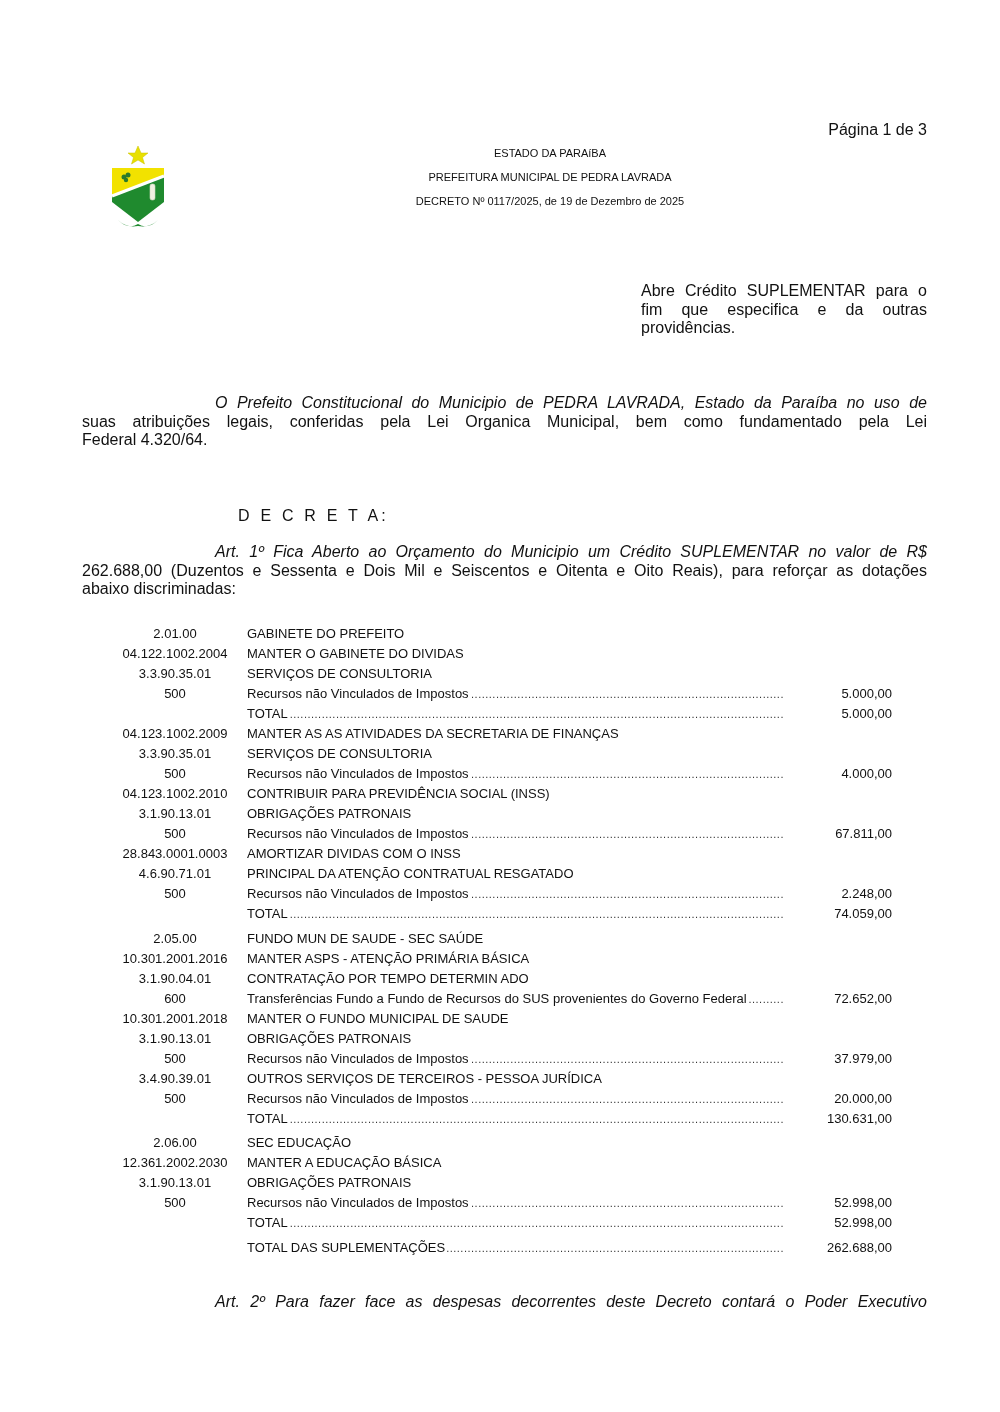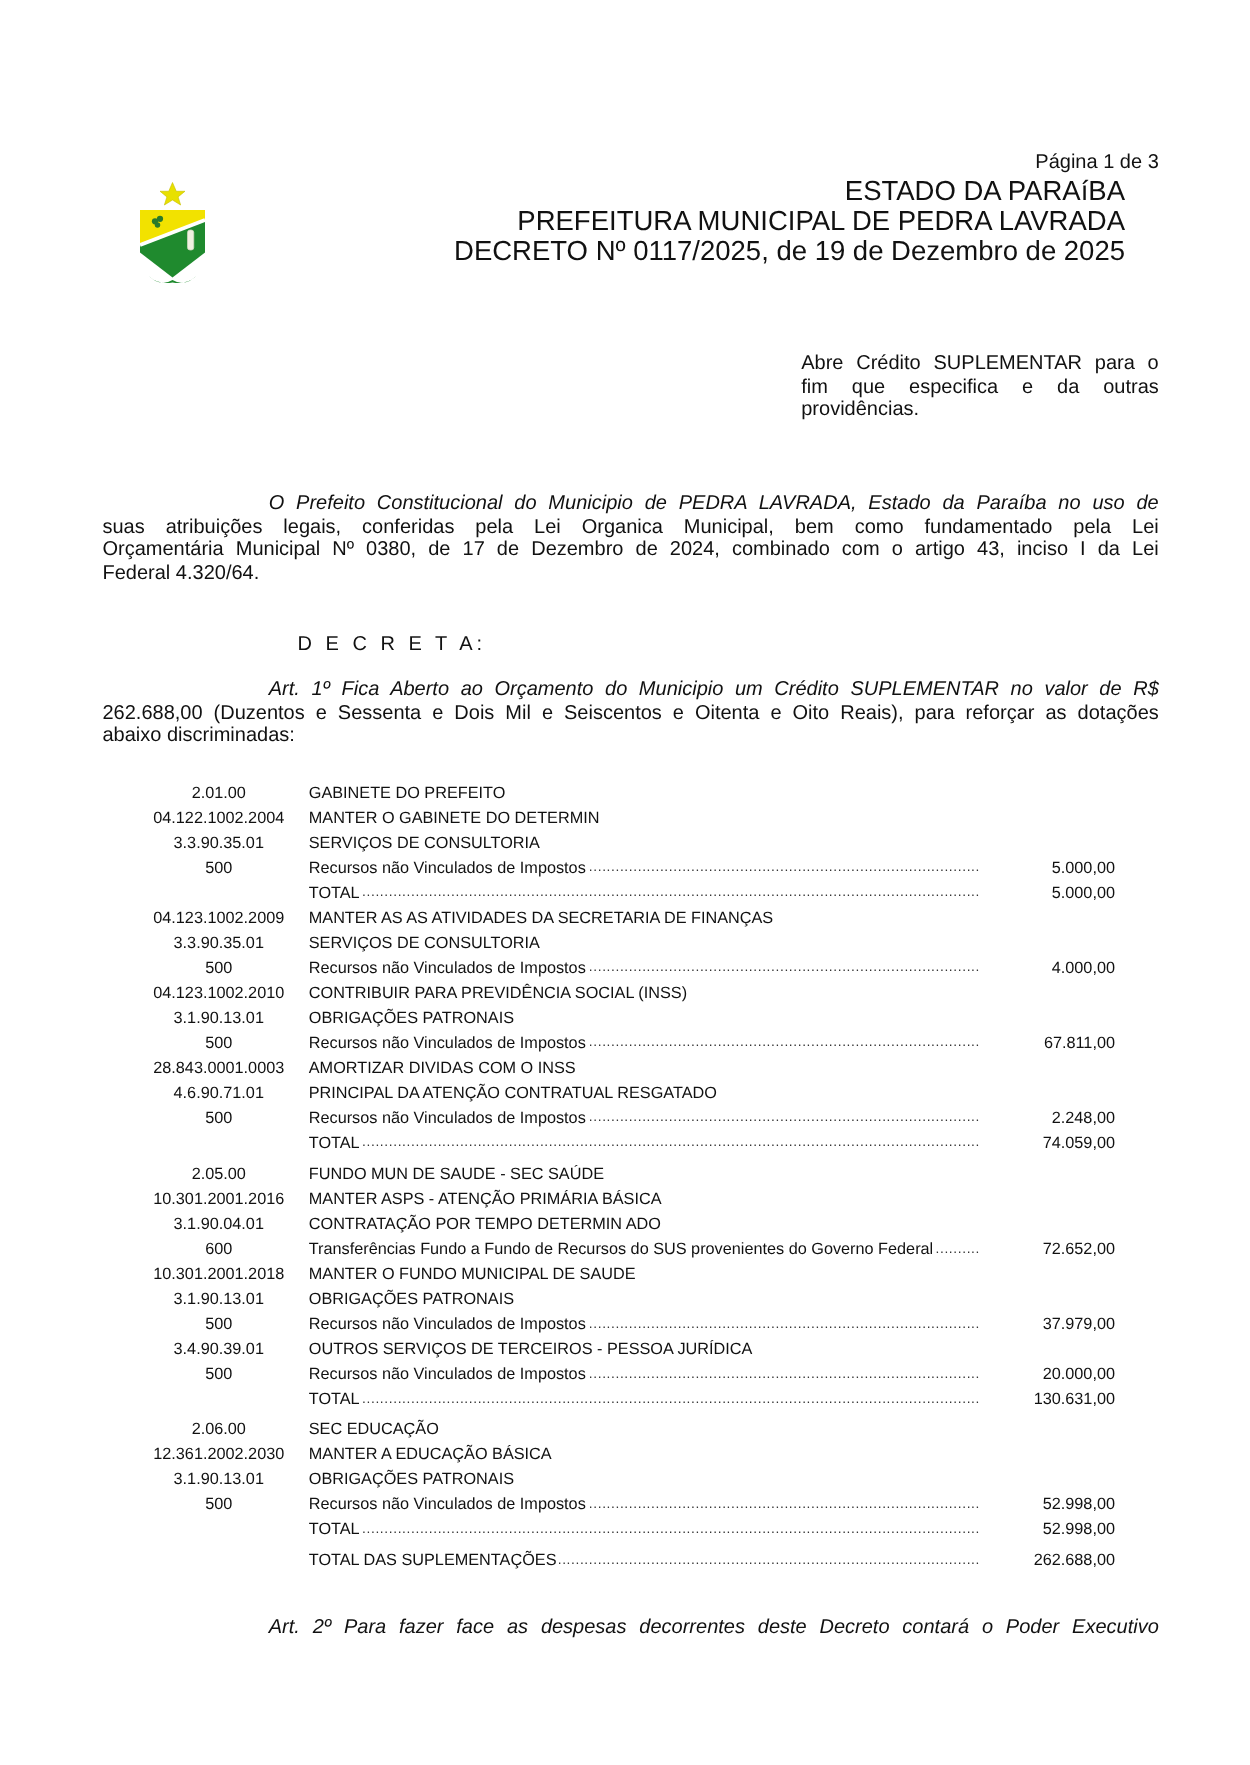--- a/index.html
+++ b/index.html
@@ -2,21 +2,21 @@
 <html><head>
 <meta charset="utf-8">
 <style>
   html, body { margin: 0; padding: 0; background: #ffffff; }
   body {
     width: 1000px; height: 1412px; position: relative; overflow: hidden;
     font-family: "Liberation Sans", sans-serif; color: #111111;
   }
   .abs { position: absolute; }
   .page-num { top: 121px; right: 73px; font-size: 16px; }
-  .header { left: 200px; width: 700px; top: 141px; text-align: right; font-size: 22px; line-height: 24px; }
+  .header { left: 200px; width: 700px; top: 141px; text-align: center; font-size: 11px; line-height: 24px; }
   .crest { left: 106px; top: 144px; width: 64px; height: 88px; }
   .ementa { left: 641px; top: 282px; width: 286px; font-size: 16px; line-height: 18.5px; text-align: justify; text-align-last: left; }
   .ementa-line { display: block; text-align: justify; text-align-last: justify; }
   .ementa-line.last { text-align-last: left; }
   .para { left: 82px; width: 845px; font-size: 16px; line-height: 18.6px; }
   .jl { display: block; text-align: justify; text-align-last: justify; }
   .jl.last { text-align-last: left; }
   .indent { padding-left: 133px; font-style: italic; }
   .decreta { left: 238px; top: 507px; font-size: 16px; letter-spacing: 3.2px; text-align: center; }
   .budget { left: 110px; top: 624px; width: 790px; font-size: 13px; }
@@ -56,40 +56,39 @@
 
 <div class="abs ementa">
   <span class="ementa-line">Abre Crédito SUPLEMENTAR para o</span>
   <span class="ementa-line">fim que especifica e da outras</span>
   <span class="ementa-line last">providências.</span>
 </div>
 
 <div class="abs para" style="top:394px;">
   <span class="jl indent">O Prefeito Constitucional do Municipio de PEDRA LAVRADA, Estado da Paraíba no uso de</span>
   <span class="jl">suas atribuições legais, conferidas pela Lei Organica Municipal, bem como fundamentado pela Lei</span>
-  <span class="jl">Orçamentária Municipal Nº 0380, de 17 de Dezembro de 2024, combinado com o artigo 43, inciso I da Lei</span>
   <span class="jl last">Federal 4.320/64.</span>
 </div>
 
 <div class="abs decreta">D E C R E T A:</div>
 
 <div class="abs para" style="top:543px;">
   <span class="jl indent">Art. 1º Fica Aberto ao Orçamento do Municipio um Crédito SUPLEMENTAR no valor de R$</span>
   <span class="jl">262.688,00 (Duzentos e Sessenta e Dois Mil e Seiscentos e Oitenta e Oito Reais), para reforçar as dotações</span>
   <span class="jl last">abaixo discriminadas:</span>
 </div>
 
 <div class="abs budget" id="budget">
     <div class="row">
       <span class="code">2.01.00</span>
       <span class="desc">GABINETE DO PREFEITO</span>
     </div>
     <div class="row">
       <span class="code">04.122.1002.2004</span>
-      <span class="desc">MANTER O GABINETE DO DETERMIN</span>
+      <span class="desc">MANTER O GABINETE DO DIVIDAS</span>
     </div>
     <div class="row">
       <span class="code">3.3.90.35.01</span>
       <span class="desc">SERVIÇOS DE CONSULTORIA</span>
     </div>
     <div class="row">
       <span class="code">500</span>
       <span class="leader"><span class="dots">..........................................................................................................................................................................................</span><span class="t">Recursos não Vinculados de Impostos</span></span>
       <span class="val">5.000,00</span>
     </div>

